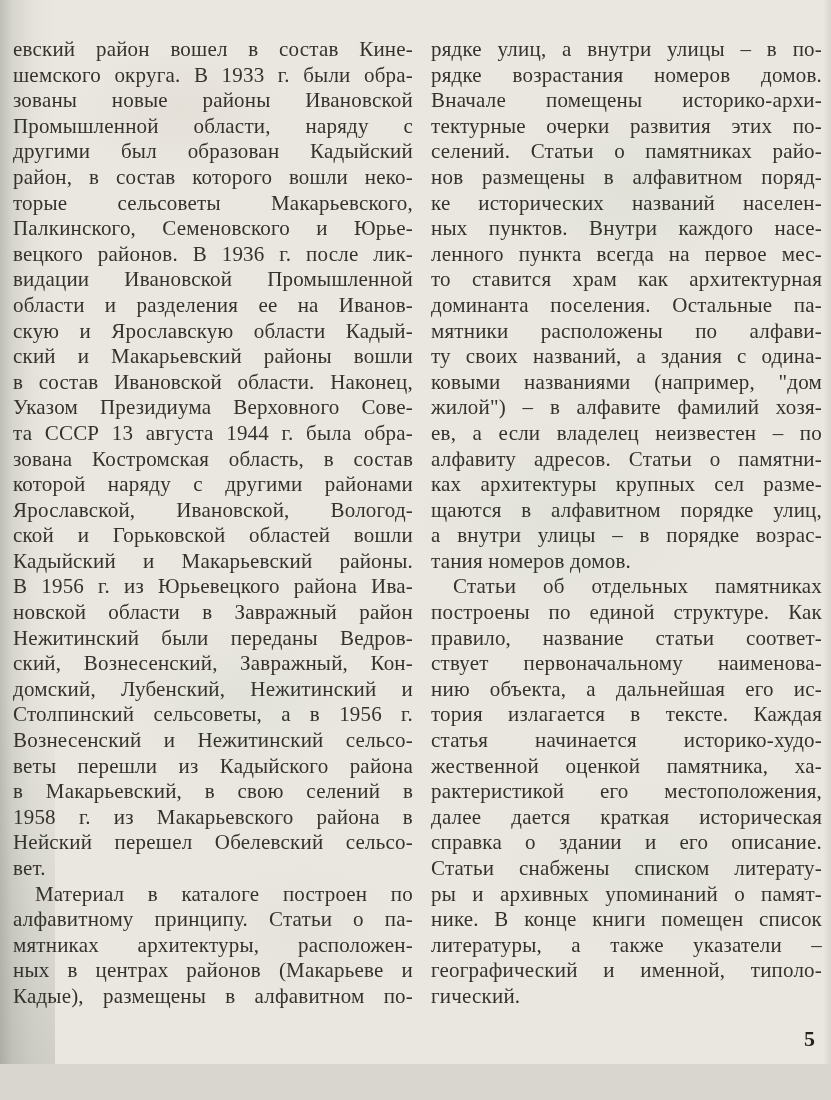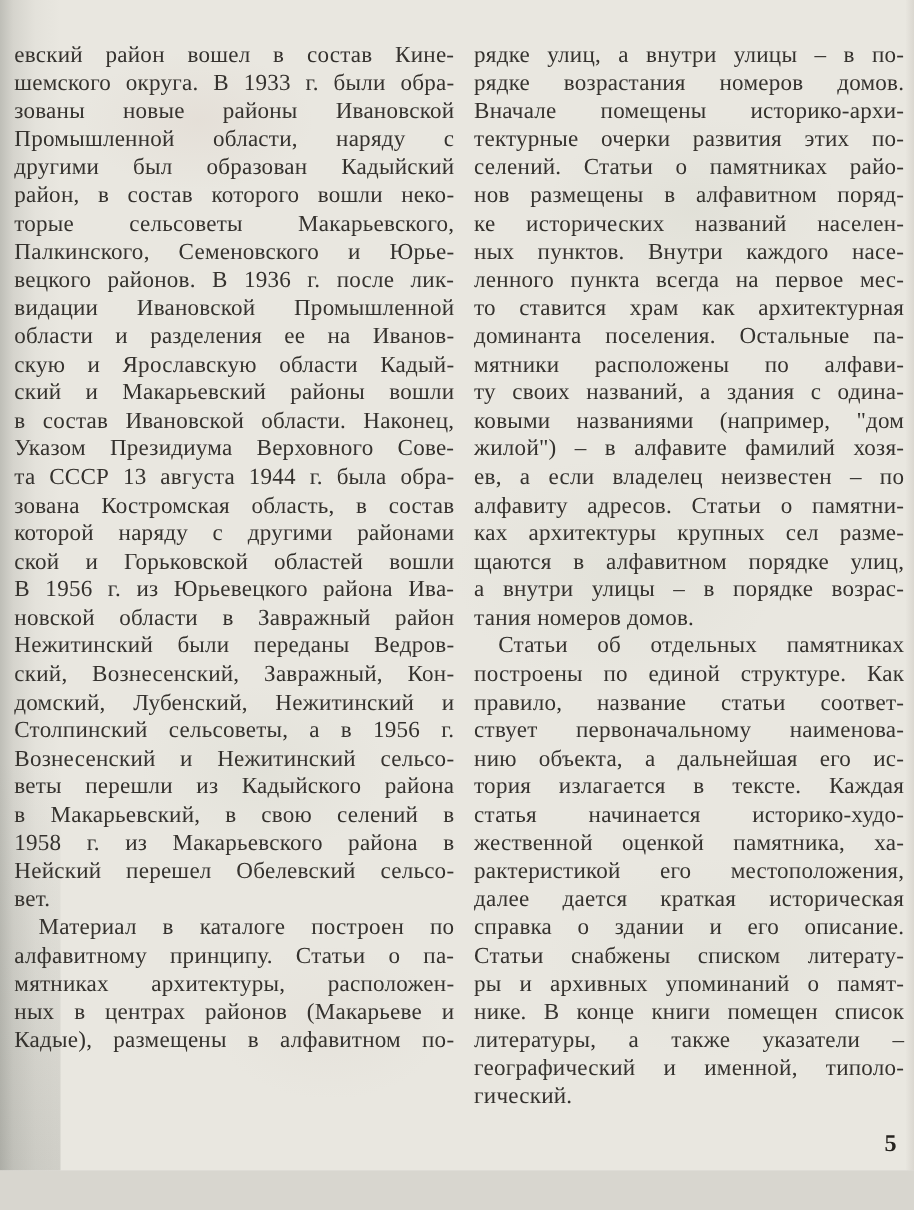--- a/index.html
+++ b/index.html
@@ -86,21 +86,23 @@
         <div class="line">вецкого районов. В 1936 г. после лик-</div>
         <div class="line">видации Ивановской Промышленной</div>
         <div class="line">области и разделения ее на Иванов-</div>
         <div class="line">скую и Ярославскую области Кадый-</div>
         <div class="line">ский и Макарьевский районы вошли</div>
         <div class="line">в состав Ивановской области. Наконец,</div>
         <div class="line">Указом Президиума Верховного Сове-</div>
         <div class="line">та СССР 13 августа 1944 г. была обра-</div>
         <div class="line">зована Костромская область, в состав</div>
         <div class="line">которой наряду с другими районами</div>
+        <div class="line">Ярославской, Ивановской, Вологод-</div>
         <div class="line">ской и Горьковской областей вошли</div>
+        <div class="line">Кадыйский и Макарьевский районы.</div>
         <div class="line">В 1956 г. из Юрьевецкого района Ива-</div>
         <div class="line">новской области в Завражный район</div>
         <div class="line">Нежитинский были переданы Ведров-</div>
         <div class="line">ский, Вознесенский, Завражный, Кон-</div>
         <div class="line">домский, Лубенский, Нежитинский и</div>
         <div class="line">Столпинский сельсоветы, а в 1956 г.</div>
         <div class="line">Вознесенский и Нежитинский сельсо-</div>
         <div class="line">веты перешли из Кадыйского района</div>
         <div class="line">в Макарьевский, в свою селений в</div>
         <div class="line">1958 г. из Макарьевского района в</div>

